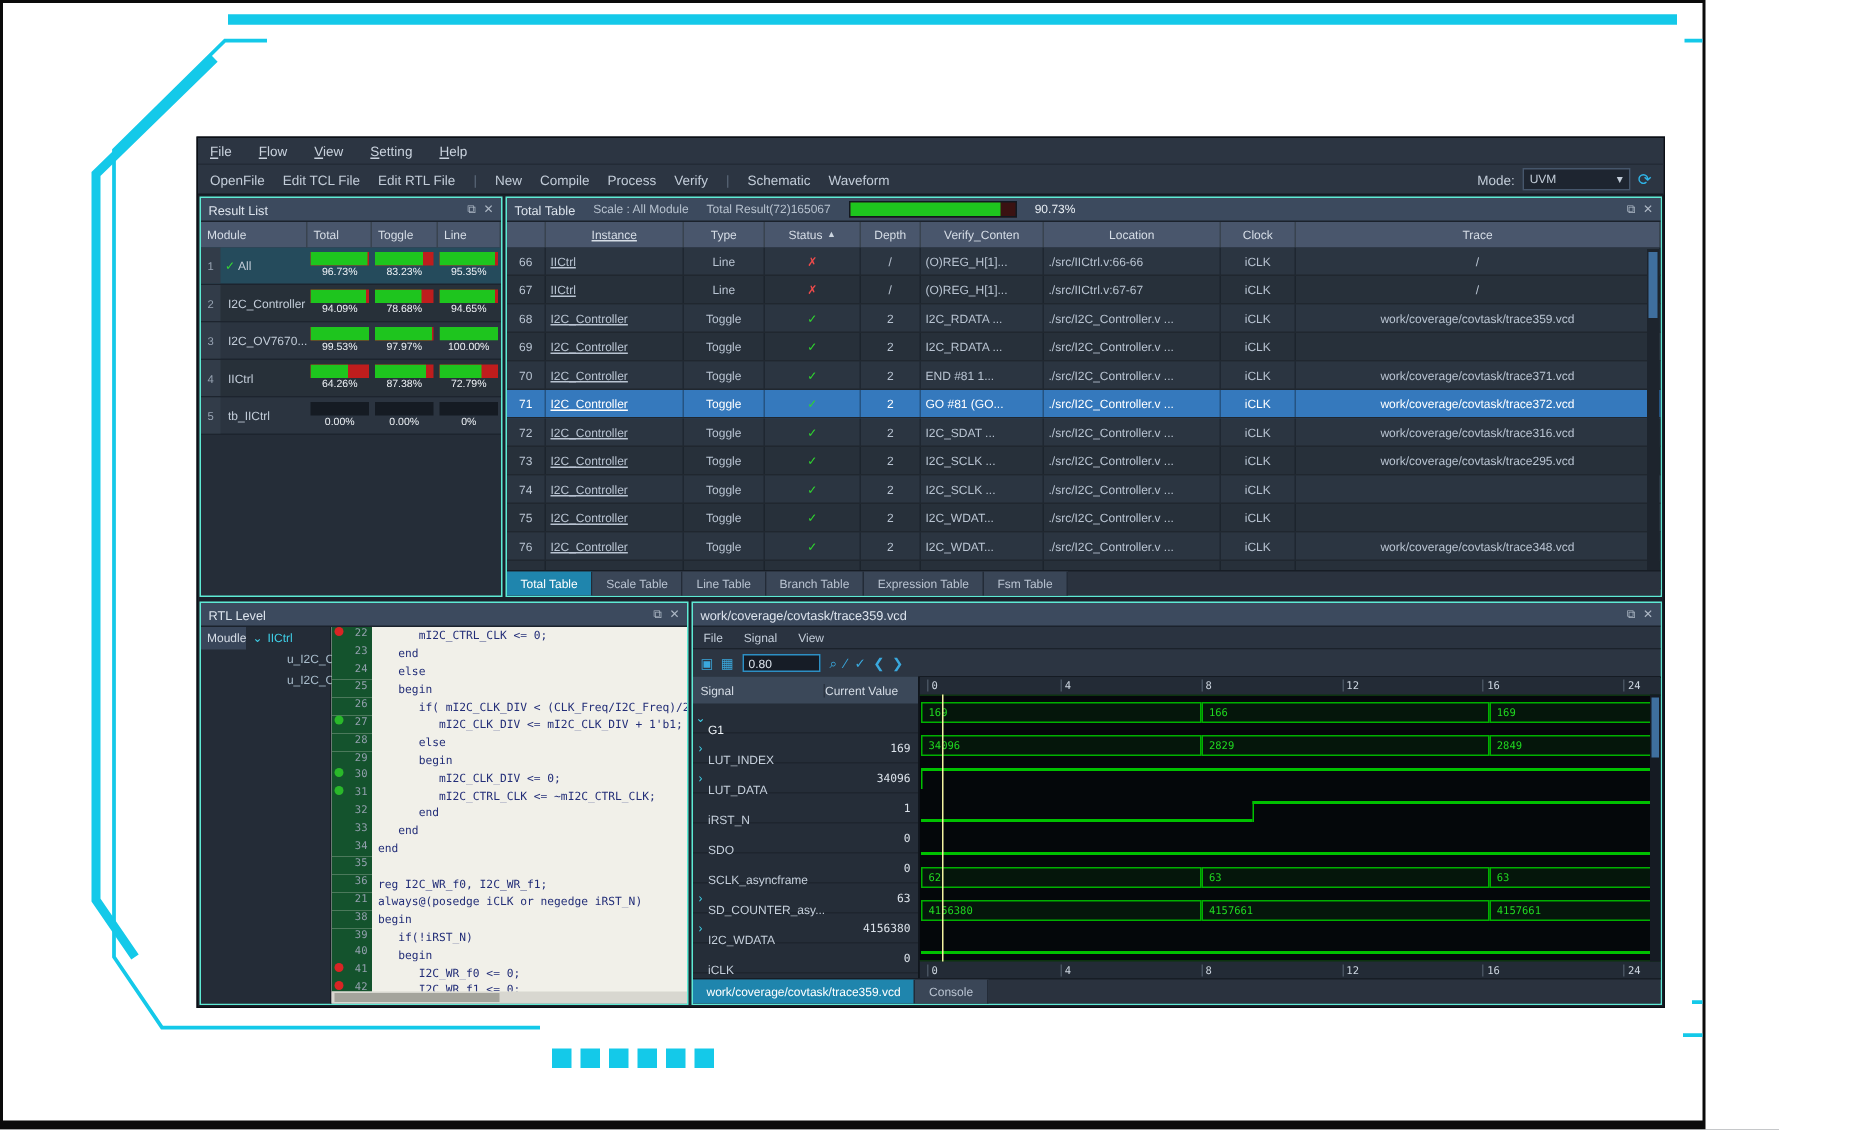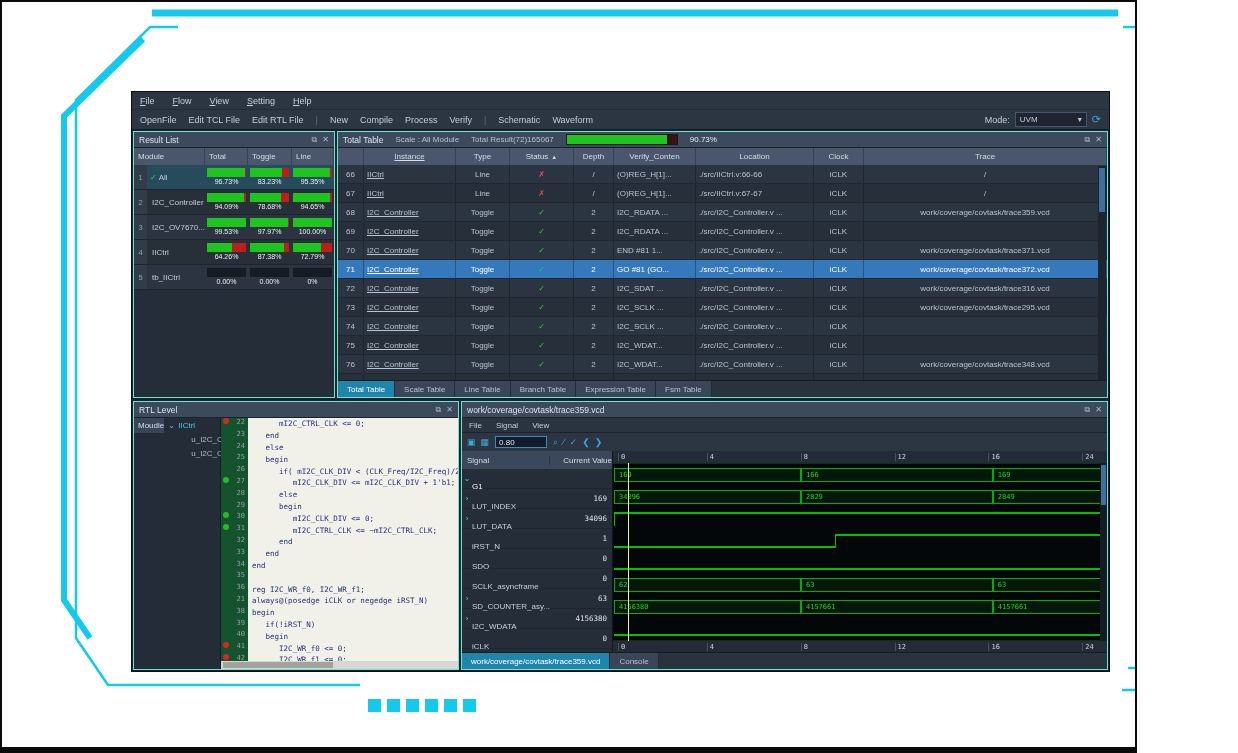--- a/index.html
+++ b/index.html
@@ -103,21 +103,21 @@
   .wave-menu{height:14px;background:#2a3340;display:flex;gap:14px;align-items:center;padding:0 7px;font-size:8px;border-bottom:1px solid #1b222b;}
   .wave-menu-item{cursor:pointer;}
   .wave-toolbar{height:18px;background:#2c3542;display:flex;align-items:center;gap:6px;padding:0 5px;border-bottom:1px solid #161c24;}
   .wicon-group{display:flex;gap:5px;align-items:center;}
   .wicon{color:#3aa8dd;font-size:9px;cursor:pointer;}
   .time-input{width:52px;height:12px;background:#161c26;border:1px solid #2d8fc4;color:#dfe6ee;font-size:8px;padding:0 3px;box-sizing:border-box;font-family:"Liberation Sans",sans-serif;}
   .wave-body{position:absolute;top:49px;left:0;right:0;bottom:16px;display:flex;}
   .sig-list{width:150px;border-right:1px solid #10161d;display:flex;flex-direction:column;background:#252d38;flex:none;}
   .sig-head{height:18px;display:flex;background:#3b4859;font-size:8px;color:#d6dde6;align-items:center;flex:none;}
   .sh0{flex:1;padding-left:5px;}
-  .sh1{width:62px;text-align:right;border-left:1px solid #2c3542;}
+  .sh1{width:62px;text-align:left;border-left:1px solid #2c3542;}
   .sig-rows{flex:1;overflow:hidden;}
   .sig-row{display:flex;align-items:center;height:19px;font-size:8px;border-bottom:1px solid #1e252e;cursor:pointer;}
   .scaret{width:10px;text-align:center;color:#3fd0e8;font-size:8px;flex:none;}
   .sname{flex:1;color:#c6d0dc;overflow:hidden;white-space:nowrap;margin-top:16px;}
   .sval{width:56px;text-align:right;padding-right:5px;color:#dbe2ea;font-family:"DejaVu Sans Mono",monospace;font-size:7.5px;flex:none;}
   .sig-row.v-group .sname{color:#eef3f8;}
   .wave-canvas{flex:1;background:#04070a;position:relative;display:flex;flex-direction:column;overflow:hidden;min-width:0;}
   .ruler{height:12px;background:#232b36;position:relative;flex:none;border-bottom:1px solid #0c330f;}
   .ruler.bottom{border-bottom:none;border-top:1px solid #0c330f;margin-top:auto;}
   .tick{position:absolute;top:0;height:100%;display:flex;align-items:center;gap:2px;}

